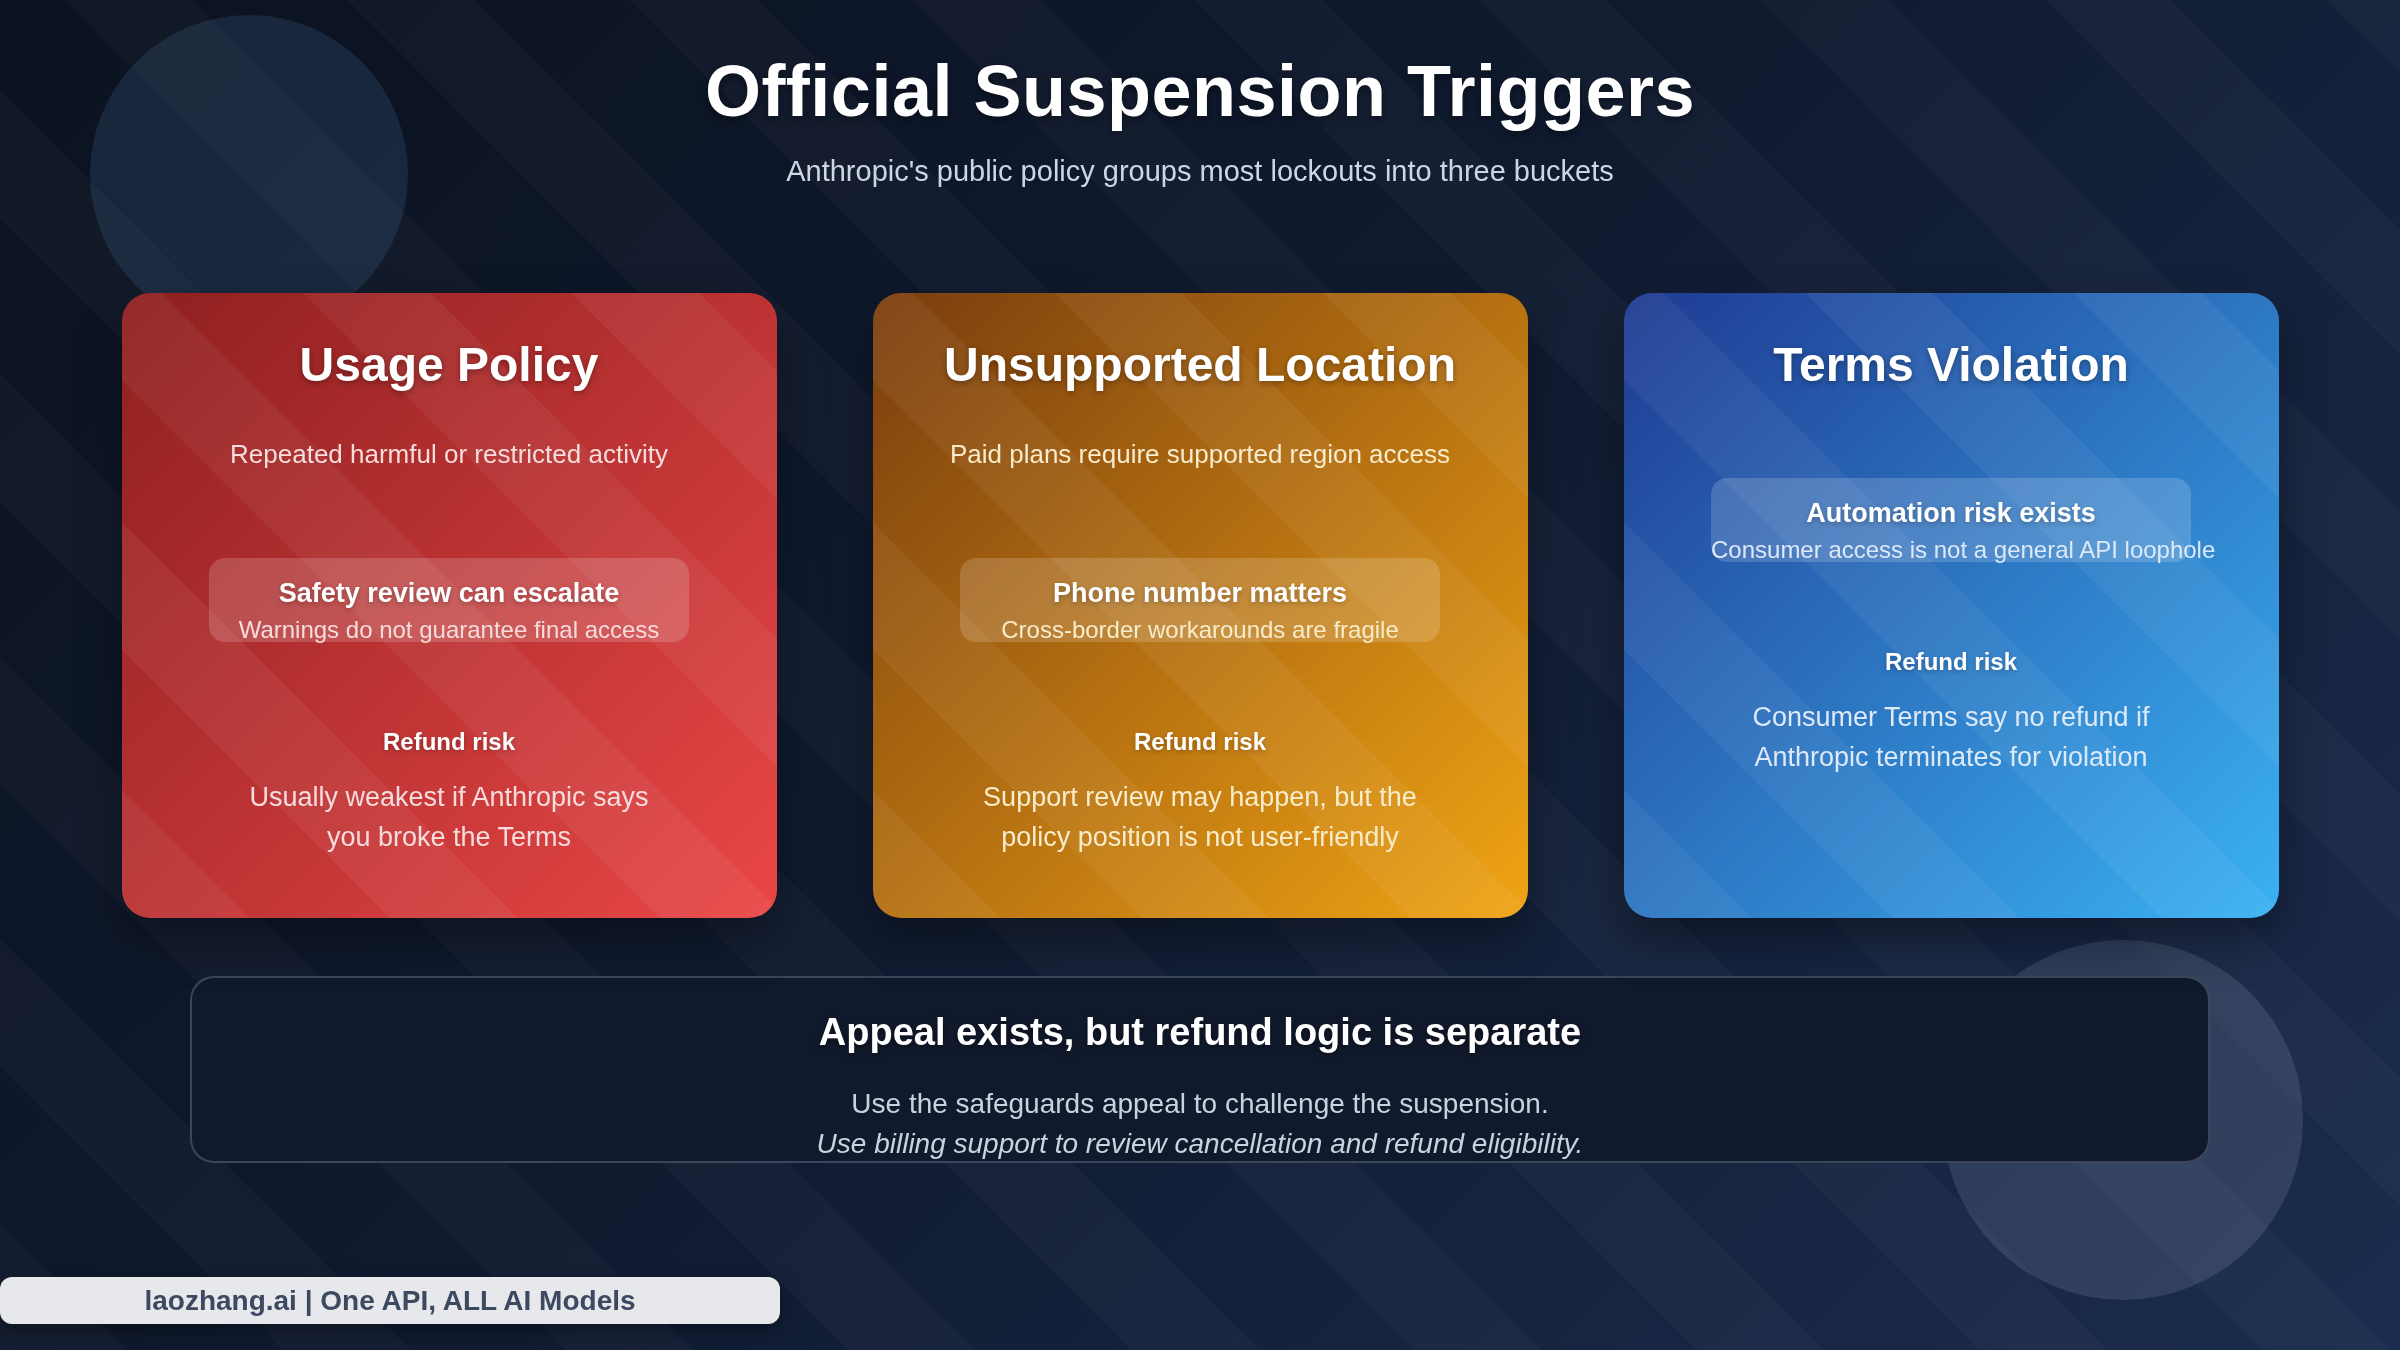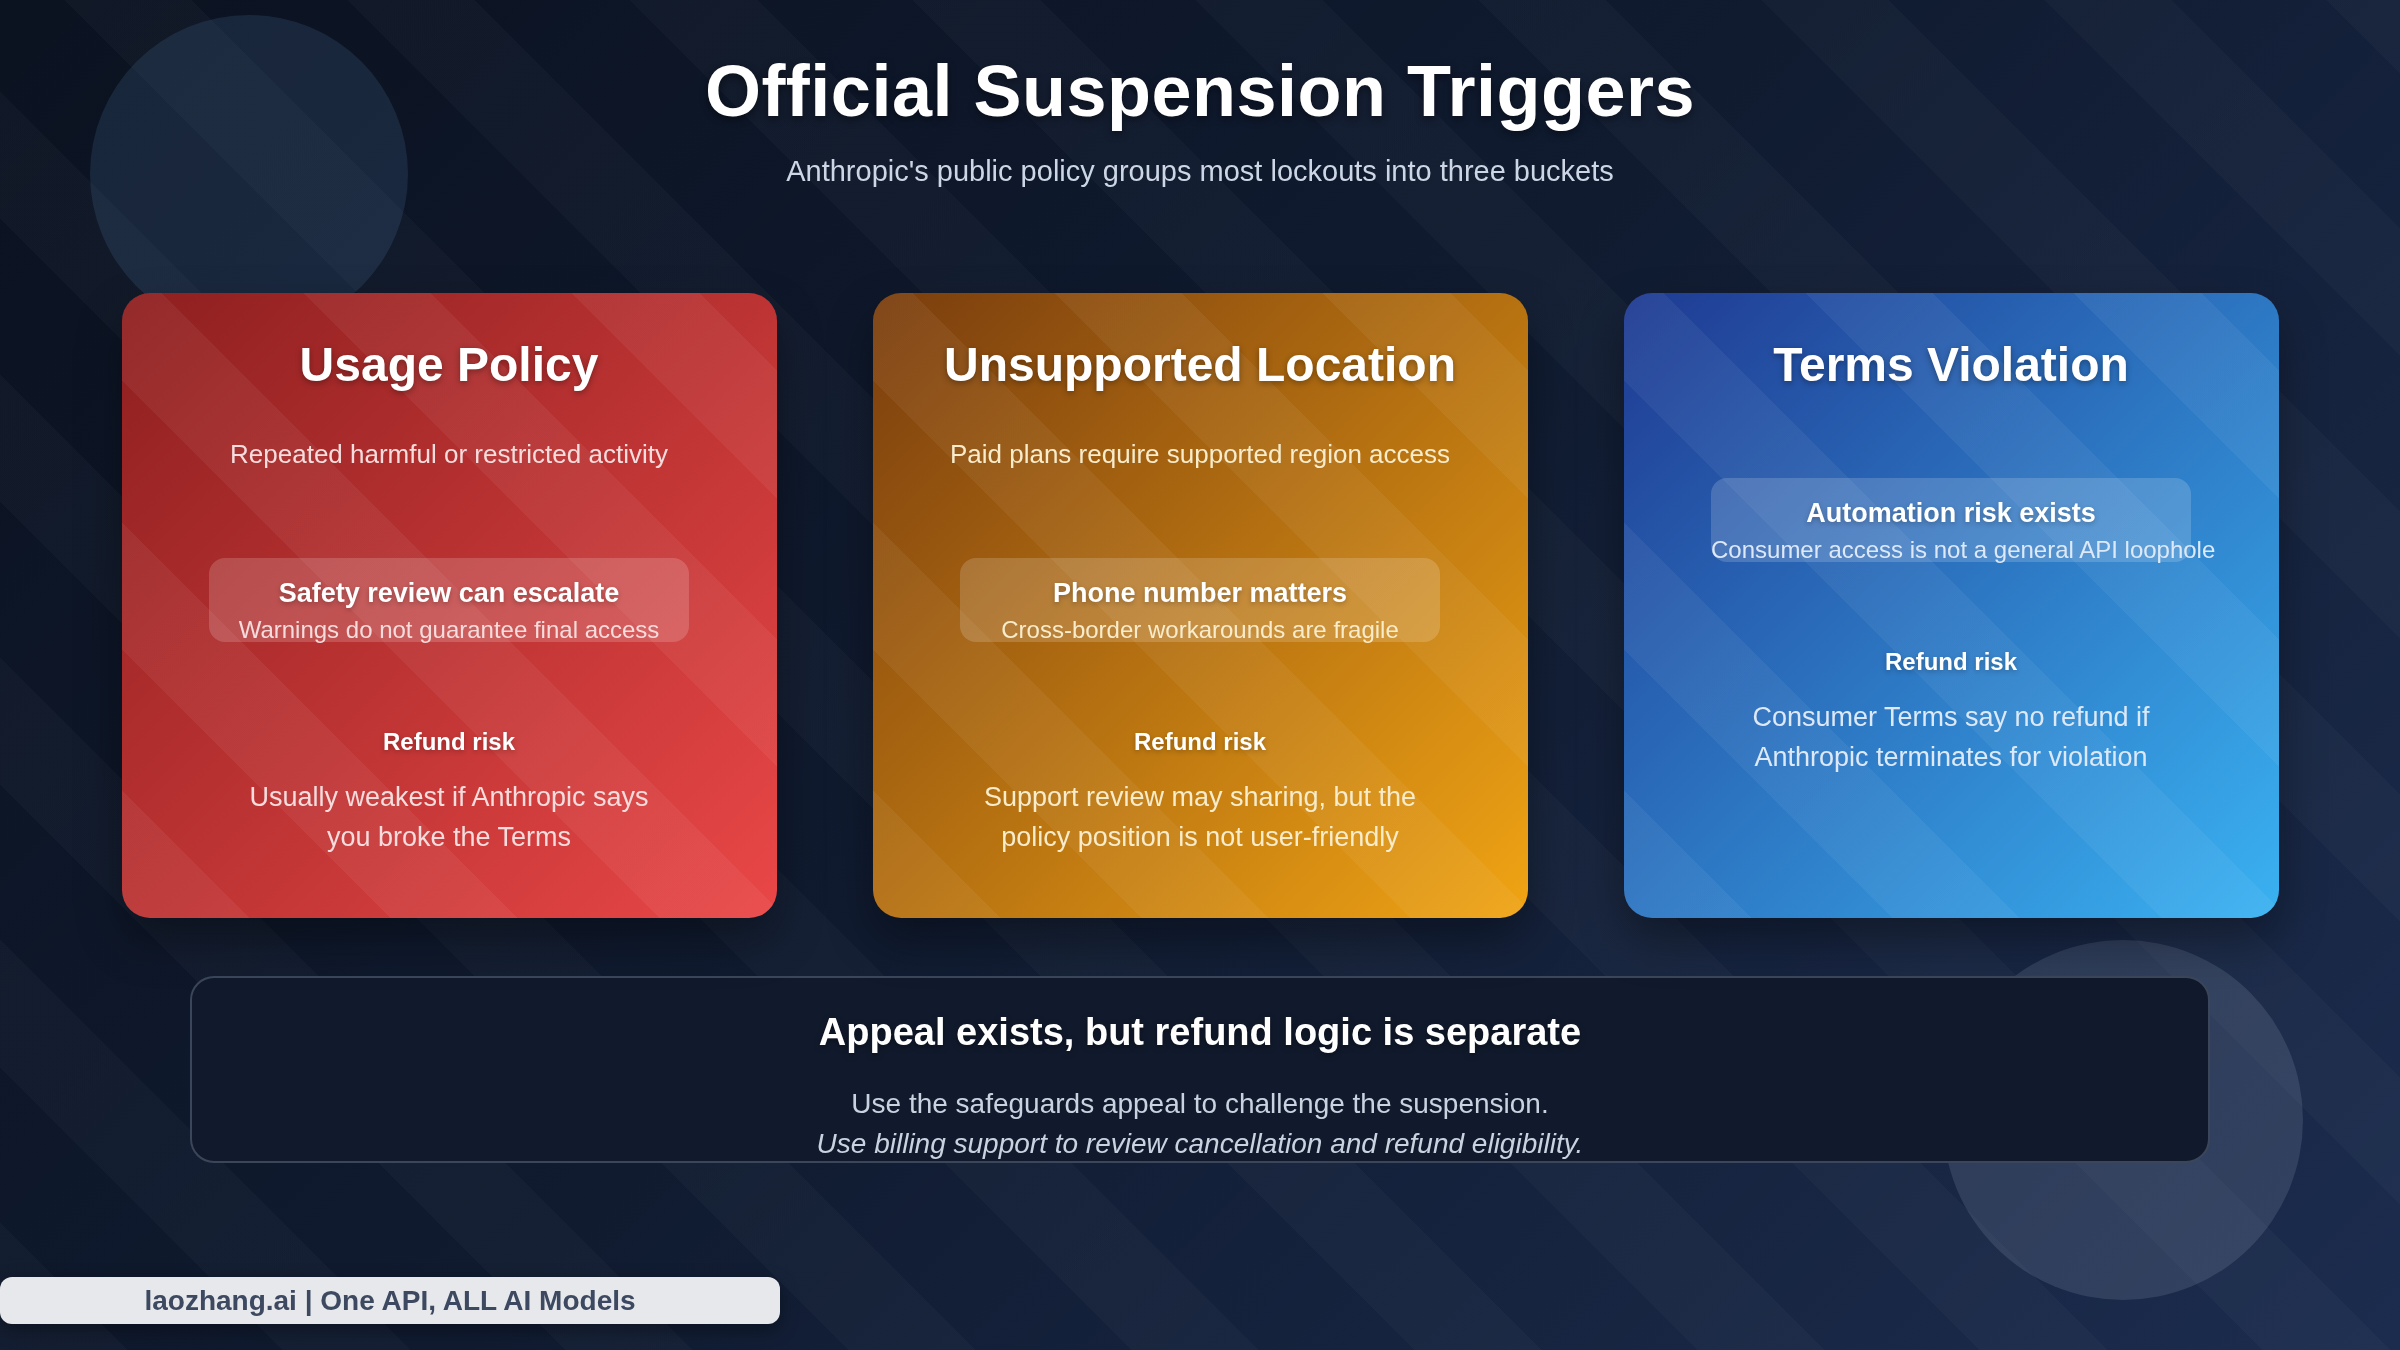--- a/index.html
+++ b/index.html
@@ -95,21 +95,21 @@
 
     <article class="card" style="background: repeating-linear-gradient(45deg, rgba(255, 255, 255, 0.05) 0px, rgba(255, 255, 255, 0.05) 90px, rgba(255, 255, 255, 0) 90px, rgba(255, 255, 255, 0) 190px), linear-gradient(135deg, rgb(122, 61, 14), rgb(240, 164, 20));">
       <h2>Unsupported Location</h2>
       <p class="card-desc tinted" style="color: rgb(248, 236, 203);">Paid plans require supported region access</p>
       <div class="highlight">
         <div class="highlight-title">Phone number matters</div>
         <div class="highlight-note tinted" style="color: rgb(248, 236, 203);">Cross-border workarounds are fragile</div>
       </div>
       <div class="refund-heading">Refund risk</div>
       <div class="refund-note tinted" style="color: rgb(248, 236, 203);">
-        <div>Support review may sharing, but the</div>
+        <div>Support review may happen, but the</div>
         <div>policy position is not user-friendly</div>
       </div>
     </article>
 
     <article class="card" style="background: repeating-linear-gradient(45deg, rgba(255, 255, 255, 0.05) 0px, rgba(255, 255, 255, 0.05) 90px, rgba(255, 255, 255, 0) 90px, rgba(255, 255, 255, 0) 190px), linear-gradient(135deg, rgb(31, 58, 146), rgb(58, 178, 242));">
       <h2>Terms Violation</h2>
       <div class="highlight">
         <div class="highlight-title">Automation risk exists</div>
         <div class="highlight-note tinted" style="color: rgb(221, 233, 248);">Consumer access is not a general API loophole</div>
       </div>

